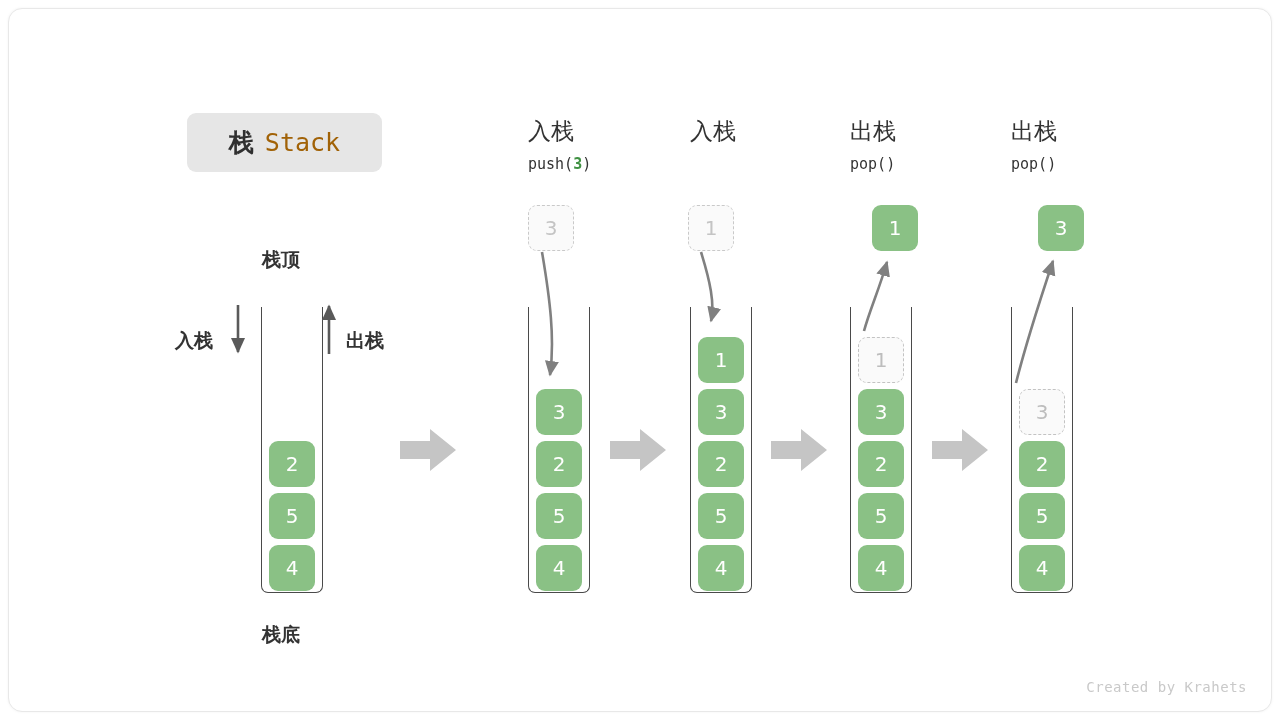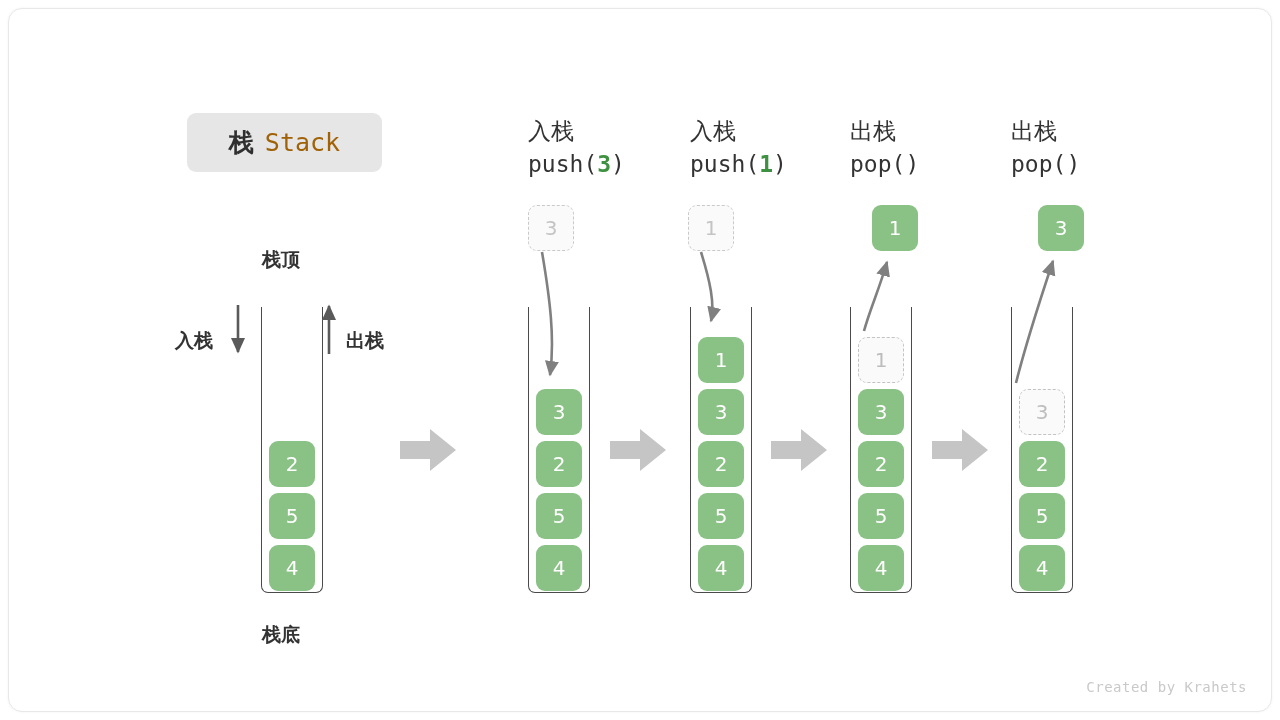--- a/index.html
+++ b/index.html
@@ -37,21 +37,21 @@
   }
   .hdr{
     position:absolute;width:210px;text-align:left;
   }
   .hdr .line1{
     font-family:"DejaVu Sans",sans-serif;font-size:23px;color:#333;
     line-height:32px;white-space:nowrap;
   }
   .hdr .line2{
     font-family:"DejaVu Sans Mono","Liberation Mono",monospace;
-    font-size:23px;color:#333;line-height:34px;white-space:nowrap;
+    font-size:15px;color:#333;line-height:34px;white-space:nowrap;
   }
   .hdr .arg{color:#3f9142;font-weight:bold;}
 
   
   .stack-wrap{position:absolute;}
   .container{
     position:absolute;left:0;top:0;width:62px;height:286px;
     border:1.6px solid #4a4a4a;border-top:none;
     border-bottom-left-radius:7px;border-bottom-right-radius:7px;
     box-sizing:border-box;
@@ -119,21 +119,20 @@
       <div class="cell outside-ghost" style="position: absolute; left: 519px; top: 196px;">3</div>
       <div class="stack-wrap" style="left: 519px; top: 298px;">
         <div class="container"></div>
         <div class="cell filled" style="left: 8px; top: 82px;">3</div>
         <div class="cell filled" style="left: 8px; top: 134px;">2</div>
         <div class="cell filled" style="left: 8px; top: 186px;">5</div>
         <div class="cell filled" style="left: 8px; top: 238px;">4</div>
       </div>
       <div class="hdr" style="left: 681px; top: 106px;">
         <div class="line1">入栈</div>
-        <div class="line2"><span>push(</span><span class="arg">1</span><span>)</span></div>
       </div>
       <div class="cell outside-ghost" style="position: absolute; left: 679px; top: 196px;">1</div>
       <div class="stack-wrap" style="left: 681px; top: 298px;">
         <div class="container"></div>
         <div class="cell filled" style="left: 8px; top: 30px;">1</div>
         <div class="cell filled" style="left: 8px; top: 82px;">3</div>
         <div class="cell filled" style="left: 8px; top: 134px;">2</div>
         <div class="cell filled" style="left: 8px; top: 186px;">5</div>
         <div class="cell filled" style="left: 8px; top: 238px;">4</div>
       </div>

